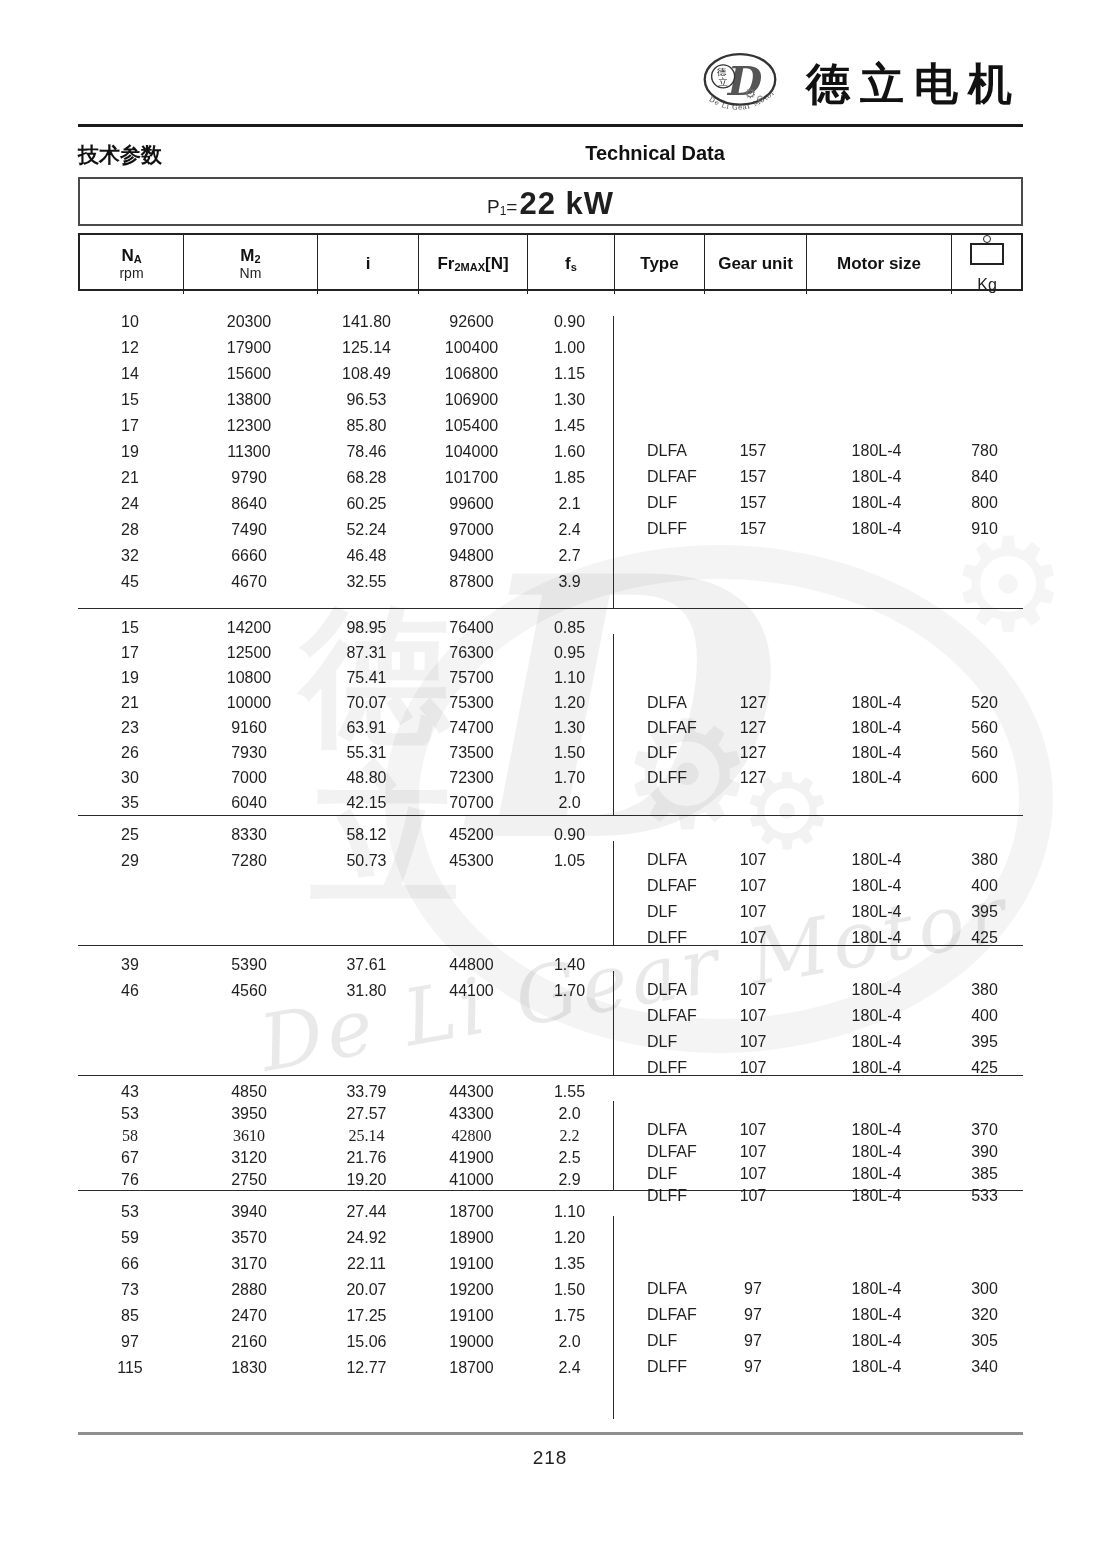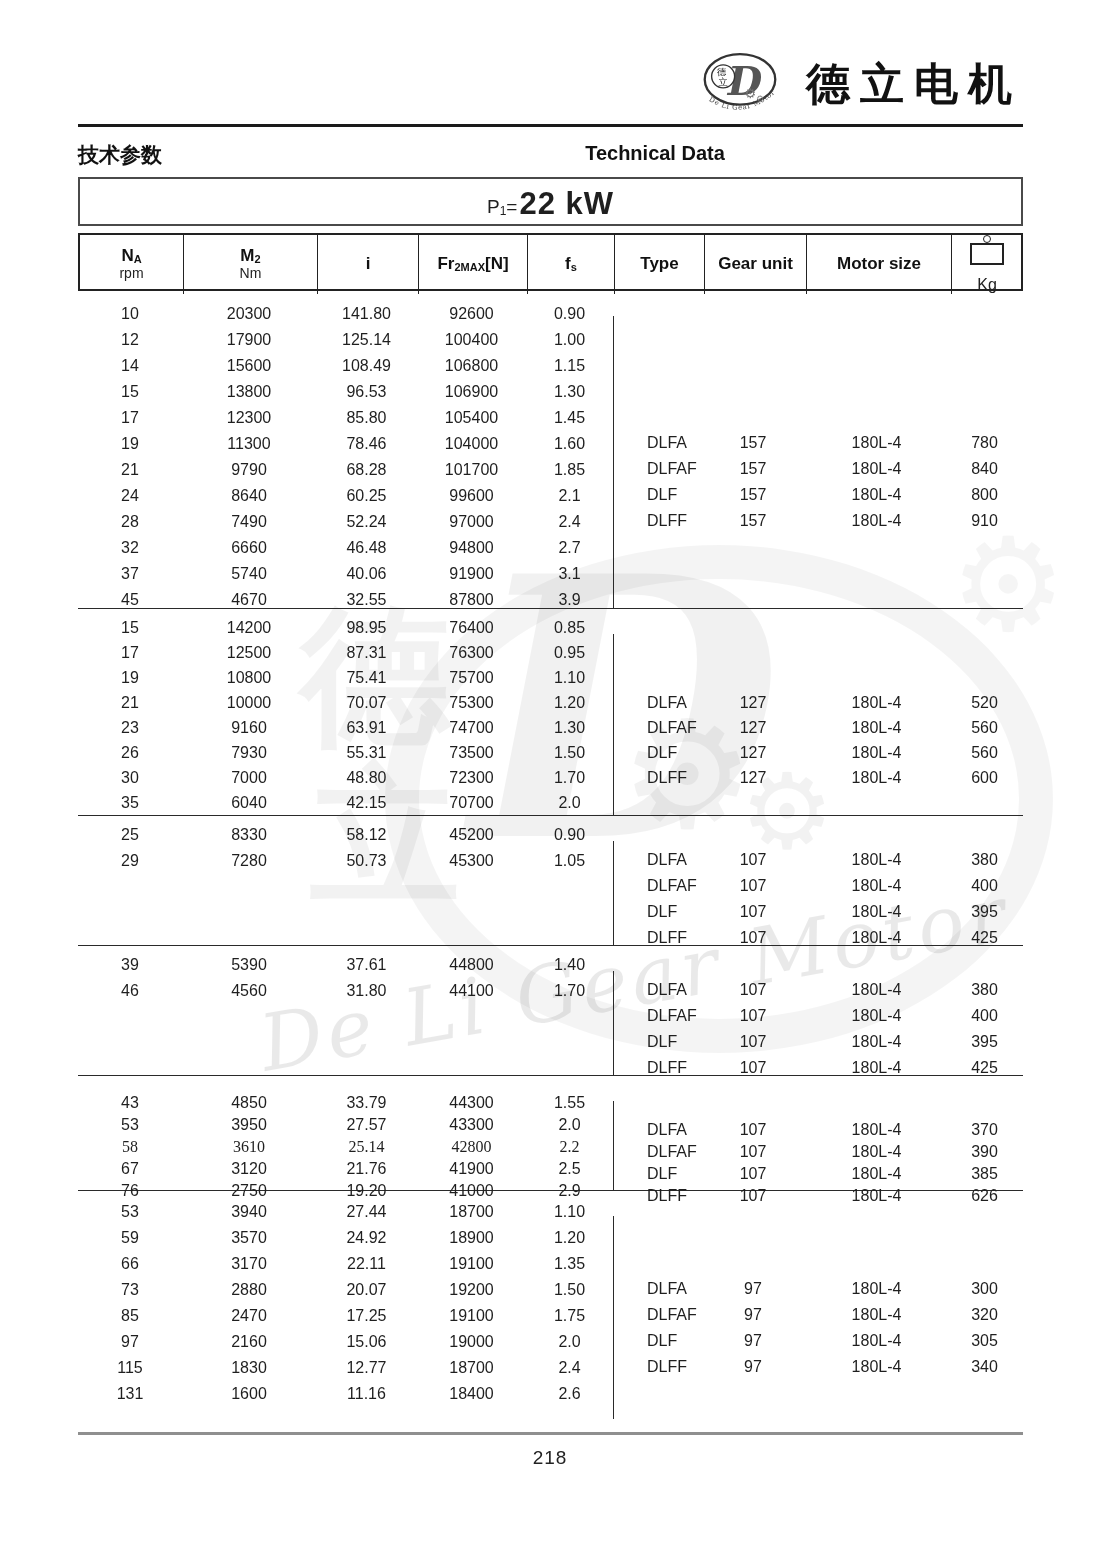--- a/index.html
+++ b/index.html
@@ -68,25 +68,25 @@
   .th-kg .th-unit{font-size:16px;}
   .weight-icon{position:relative; width:30px; height:18px; border:2px solid #222; margin-top:8px; margin-bottom:3px;}
   .weight-icon::before{
     content:''; position:absolute; top:-10px; left:50%; margin-left:-4px;
     width:6px; height:6px; border:1.5px solid #222; border-radius:50%;
   }
   .block{display:flex; box-sizing:border-box; border-bottom:1.5px solid #2a2a2a;}
   .block:last-child{border-bottom:none;}
   .left-half{width:535px;}
   .right-half{width:408.5px; border-left:1.5px solid #2a2a2a; box-sizing:border-box;margin-top:25px;}
-  .b0{height:318px;} .b0 .rows{padding-top:10px;}
+  .b0{height:318px;} .b0 .rows{padding-top:18px;}
   .b1{height:207px;} .b1 .rows{padding-top:6px;}
   .b2{height:130px;} .b2 .rows{padding-top:6px;}
   .b3{height:130px;} .b3 .rows{padding-top:6px;}
-  .b4{height:115px;} .b4 .rows{padding-top:5px;margin-top:11px;}
+  .b4{height:115px;} .b4 .rows{padding-top:5px;}
   .b5{height:228px;} .b5 .rows{padding-top:8px;}
   .drow{display:grid; grid-template-columns:104px 134px 101px 109px 87px; align-items:center;}
   .dc{text-align:center; font-size:16px; color:#1f1f1f;}
   .trow{display:grid; grid-template-columns:88px 102px 145px 71px; align-items:center;}
   .tc{text-align:center; font-size:16px; color:#1f1f1f;}
   .tc0{text-align:left; padding-left:33px;}
   
   .bottom-rule{position:absolute; left:78px; top:1432px; width:945px; height:3px; background:#8f8f8f;}
   .page-number{position:absolute; left:550px; top:1447px; transform:translateX(-50%);
     font-size:19px; letter-spacing:1px; color:#222;}
@@ -237,27 +237,20 @@
               <div class="dc">2.4</div>
             </div>
             <div class="drow" style="height: 26px;">
               <div class="dc">32</div>
               <div class="dc">6660</div>
               <div class="dc">46.48</div>
               <div class="dc">94800</div>
               <div class="dc">2.7</div>
             </div>
             <div class="drow" style="height: 26px;">
-              <div class="dc">37</div>
-              <div class="dc">5740</div>
-              <div class="dc">40.06</div>
-              <div class="dc">91900</div>
-              <div class="dc">3.1</div>
-            </div>
-            <div class="drow" style="height: 26px;">
               <div class="dc">45</div>
               <div class="dc">4670</div>
               <div class="dc">32.55</div>
               <div class="dc">87800</div>
               <div class="dc">3.9</div>
             </div>
           </div>
         </div>
       <div class="right-half">
           <div class="rows right-rows" style="margin-top: 104px;">
@@ -531,21 +524,21 @@
             <div class="trow" style="height: 22px;">
               <div class="tc tc0">DLF</div>
               <div class="tc tc1">107</div>
               <div class="tc tc2">180L-4</div>
               <div class="tc tc3">385</div>
             </div>
             <div class="trow" style="height: 22px;">
               <div class="tc tc0">DLFF</div>
               <div class="tc tc1">107</div>
               <div class="tc tc2">180L-4</div>
-              <div class="tc tc3">626</div>
+              <div class="tc tc3">533</div>
             </div>
           </div>
         </div>
     </div>
     <div class="block b5">
       <div class="left-half">
           <div class="rows left-rows">
             <div class="drow" style="height: 26px;">
               <div class="dc">53</div>
               <div class="dc">3940</div>
@@ -588,27 +581,20 @@
               <div class="dc">19000</div>
               <div class="dc">2.0</div>
             </div>
             <div class="drow" style="height: 26px;">
               <div class="dc">115</div>
               <div class="dc">1830</div>
               <div class="dc">12.77</div>
               <div class="dc">18700</div>
               <div class="dc">2.4</div>
             </div>
-            <div class="drow" style="height: 26px;">
-              <div class="dc">131</div>
-              <div class="dc">1600</div>
-              <div class="dc">11.16</div>
-              <div class="dc">18400</div>
-              <div class="dc">2.6</div>
-            </div>
           </div>
         </div>
       <div class="right-half">
           <div class="rows right-rows" style="margin-top: 52px;">
             <div class="trow" style="height: 26px;">
               <div class="tc tc0">DLFA</div>
               <div class="tc tc1">97</div>
               <div class="tc tc2">180L-4</div>
               <div class="tc tc3">300</div>
             </div>

